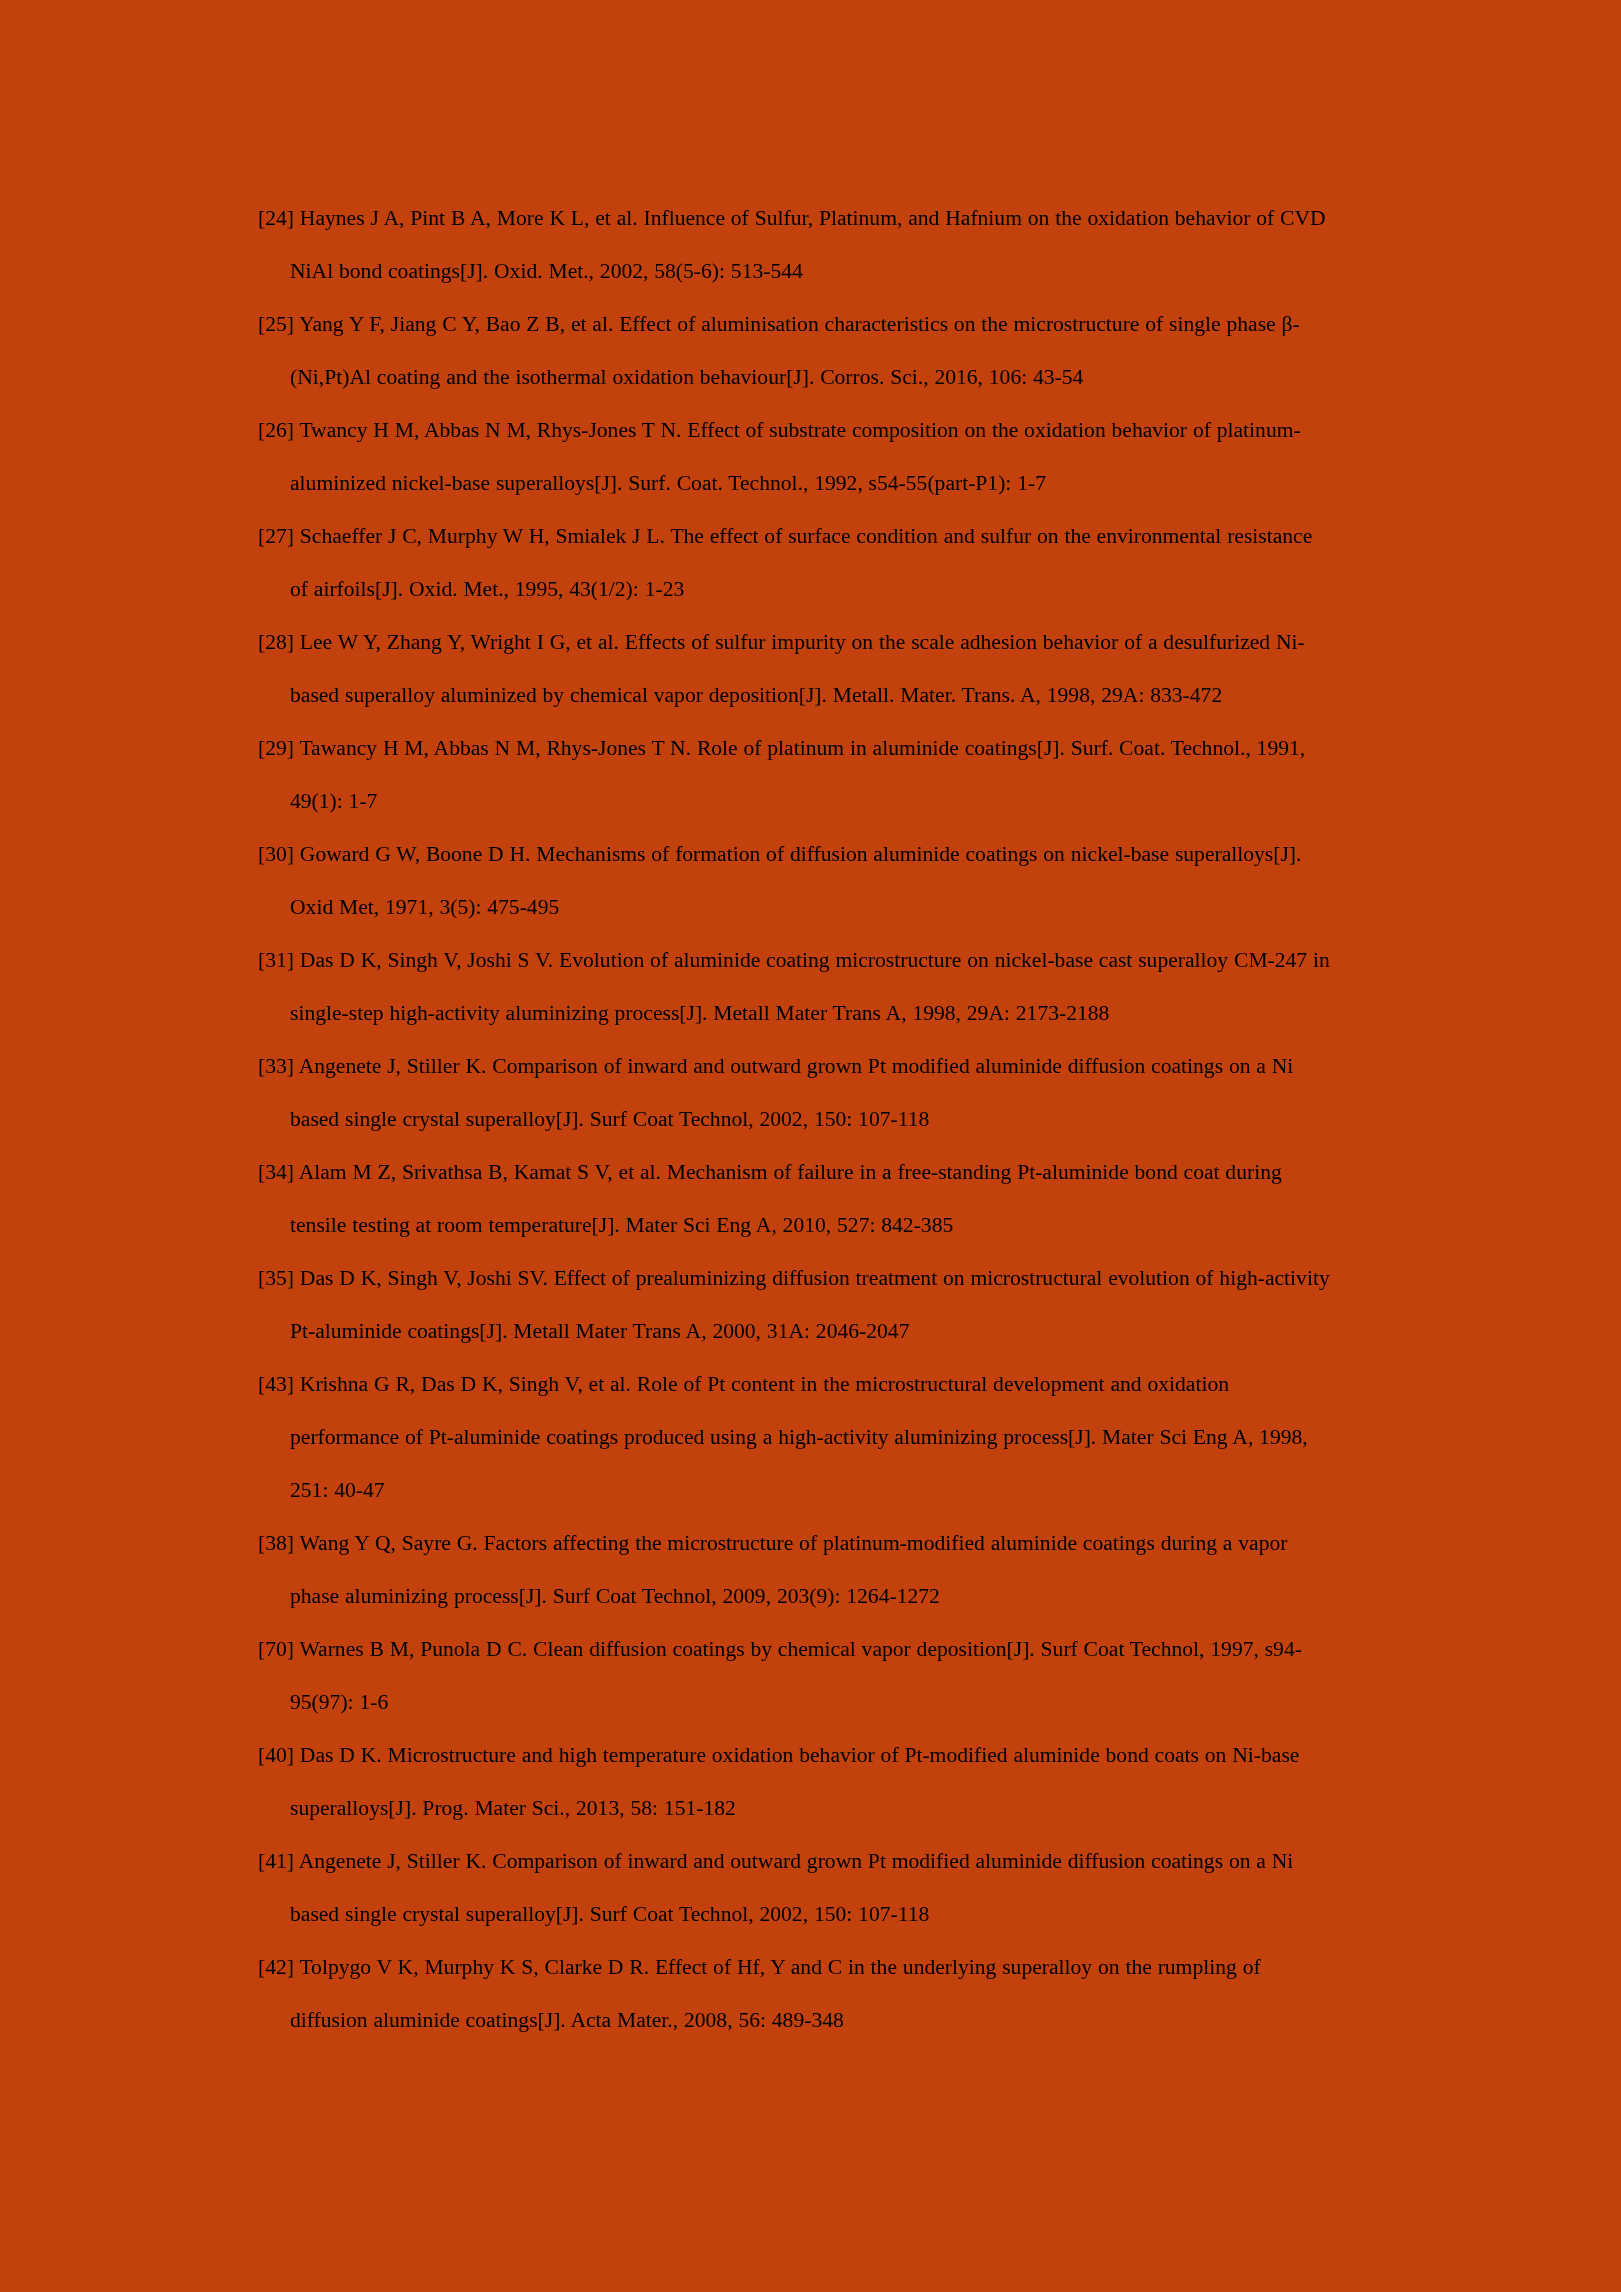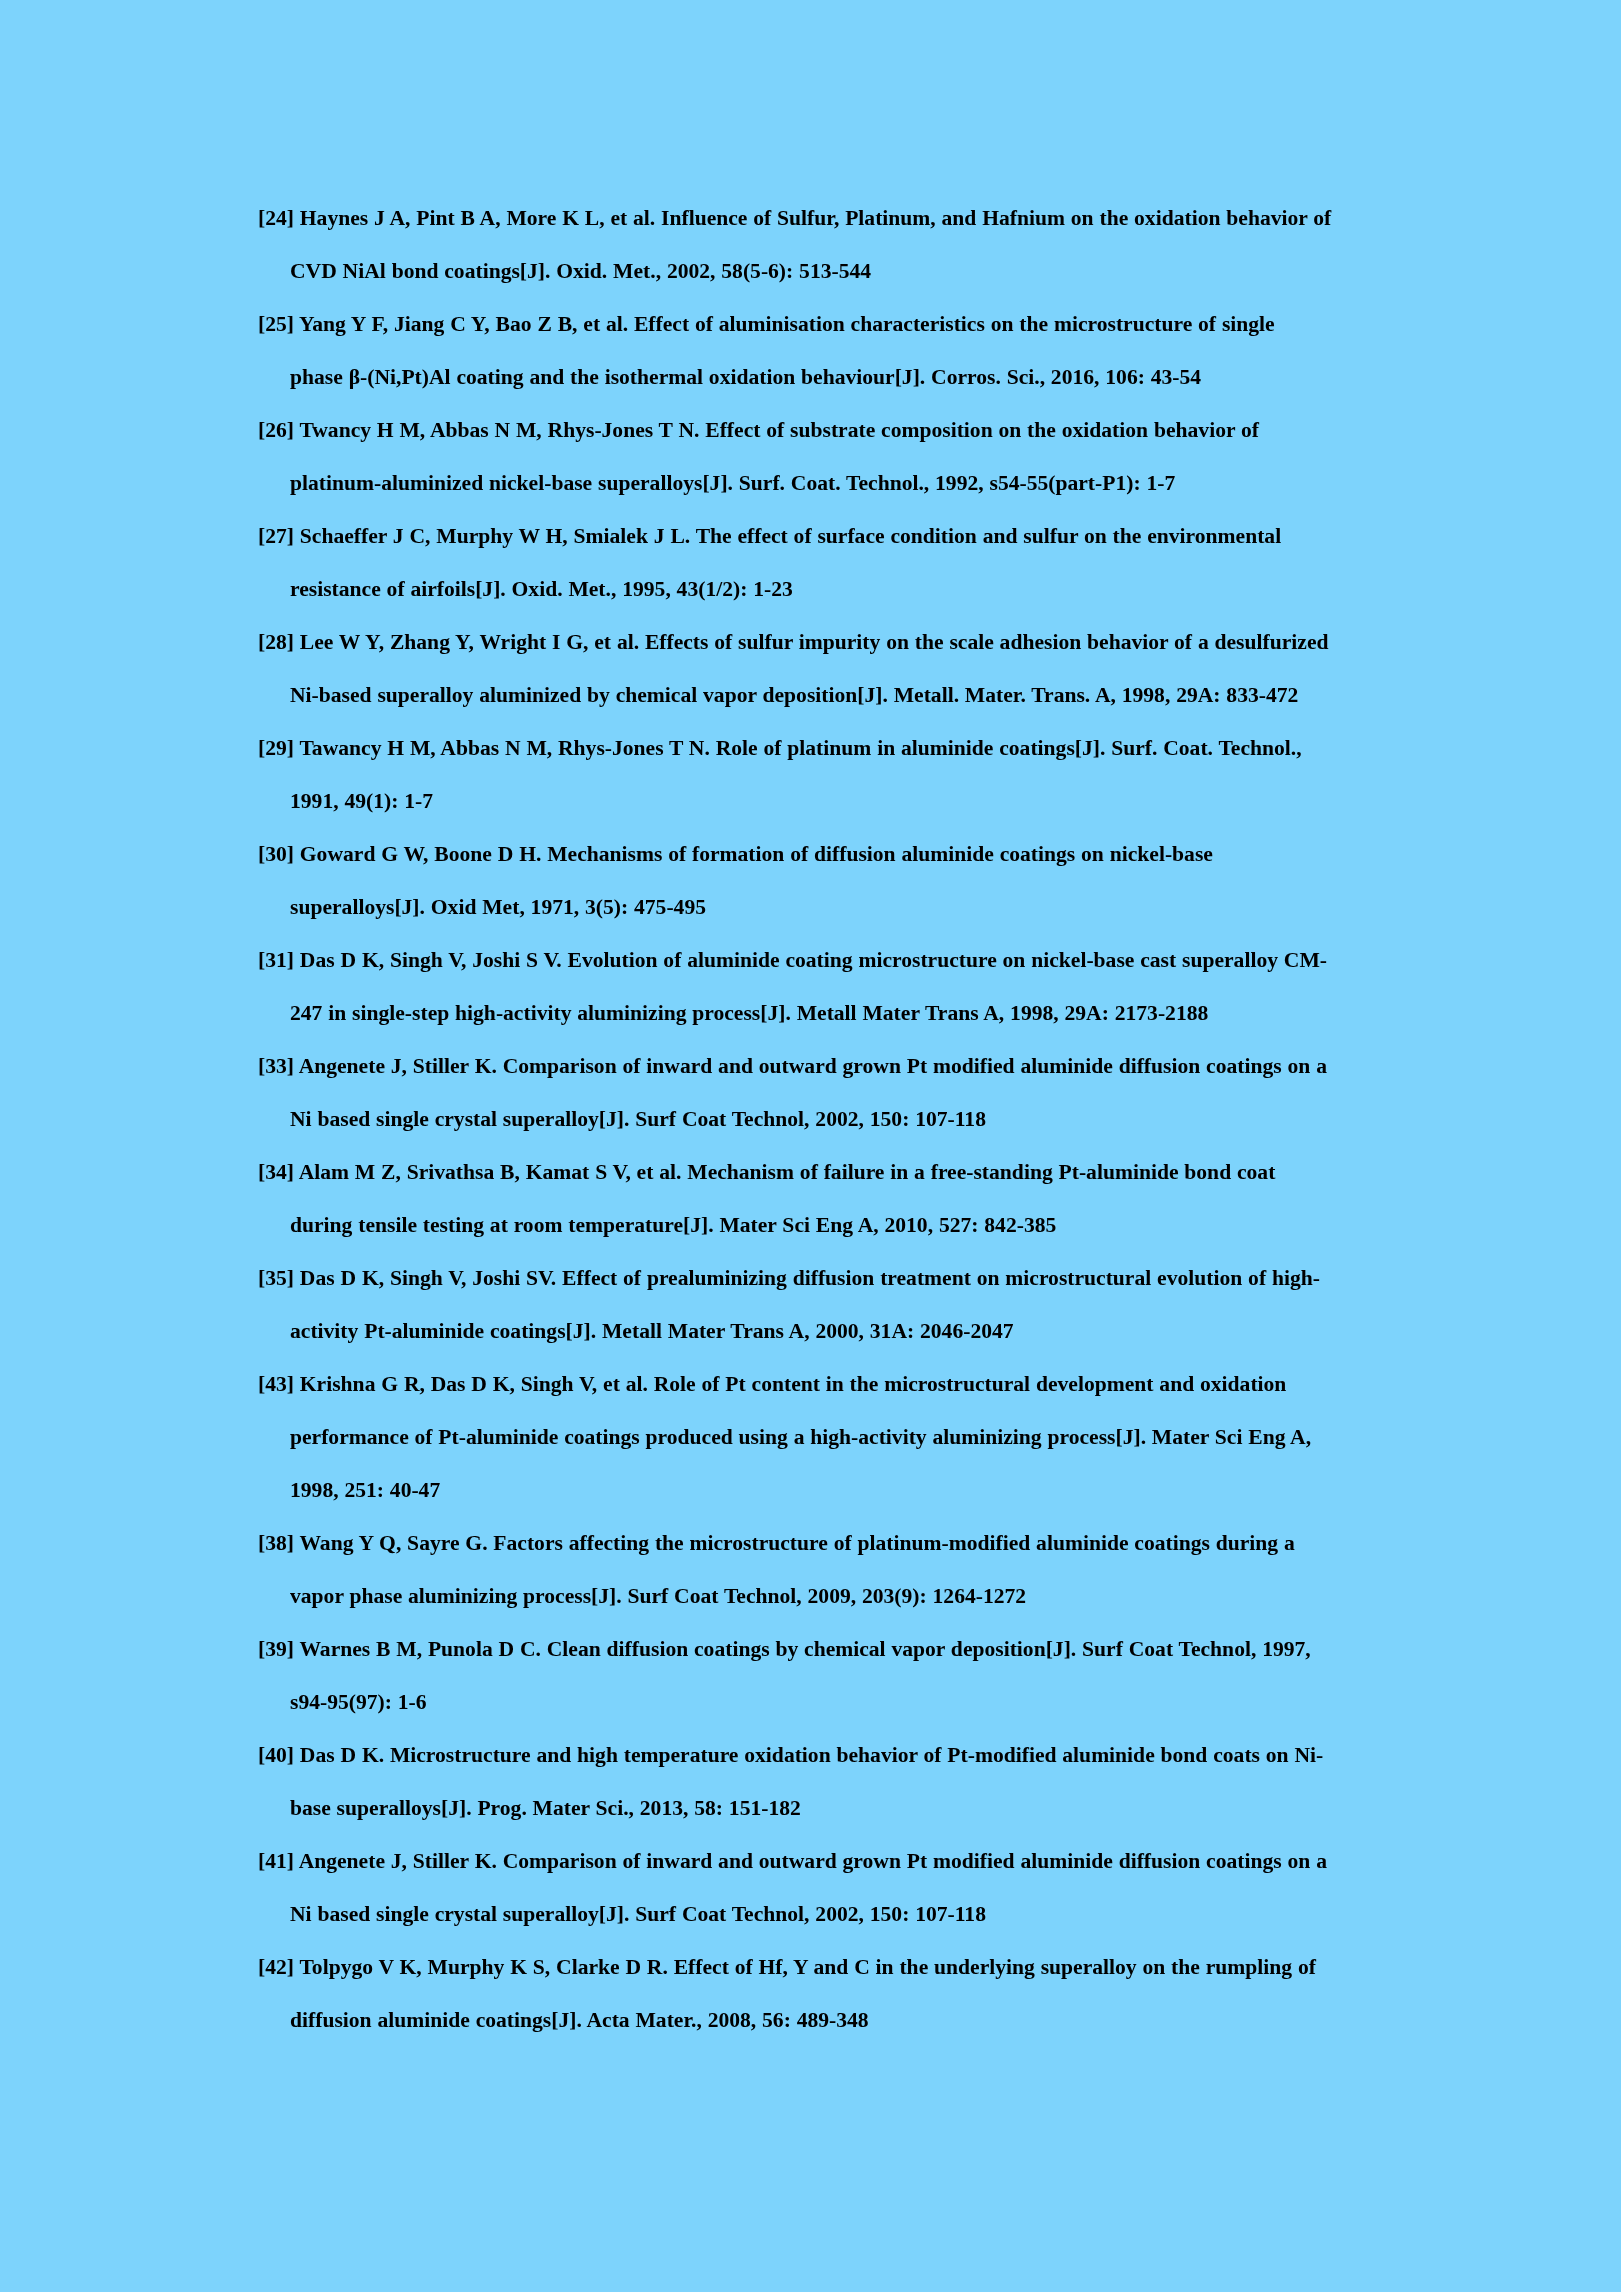--- a/index.html
+++ b/index.html
@@ -14,22 +14,21 @@
     font-family: "Liberation Serif", "DejaVu Serif", serif;
     color: #000000;
   }
   .page {
     box-sizing: border-box;
     width: 1621px;
     height: 2293px;
     padding-top: 192px;
     padding-left: 258px;
     padding-right: 288px;
-    background: #7dd3fc;
-    font-weight: bold;
+    background: #c2410c;
   }
   .ref-list {
     width: 1075px;
   }
   .ref {
     margin: 0;
     padding-left: 32px;
     text-indent: -32px;
     font-size: 21.6px;
     line-height: 53px;
@@ -66,21 +65,21 @@
 
   <p class="ref"><span class="ref-num">[34]</span> <span class="ref-text">Alam M Z, Srivathsa B, Kamat S V, et al. Mechanism of failure in a free-standing Pt-aluminide bond coat during tensile testing at room temperature[J]. Mater Sci Eng A, 2010, 527: 842-385</span></p>
 
   <p class="ref"><span class="ref-num">[35]</span> <span class="ref-text">Das D K, Singh V, Joshi SV. Effect of prealuminizing diffusion treatment on microstructural evolution of high-activity Pt-aluminide coatings[J]. Metall Mater Trans A, 2000, 31A: 2046-2047</span></p>
 
   <p class="ref"><span class="ref-num">[43]</span> <span class="ref-text">Krishna G R, Das D K, Singh V, et al. Role of Pt content in the microstructural development and oxidation performance of Pt-aluminide coatings produced using a high-activity aluminizing process[J]. Mater Sci Eng A, 1998, 251: 40-47</span></p>
 
 
   <p class="ref"><span class="ref-num">[38]</span> <span class="ref-text">Wang Y Q, Sayre G. Factors affecting the microstructure of platinum-modified aluminide coatings during a vapor phase aluminizing process[J]. Surf Coat Technol, 2009, 203(9): 1264-1272</span></p>
 
-  <p class="ref"><span class="ref-num">[39]</span> <span class="ref-text">Warnes B M, Punola D C. Clean diffusion coatings by chemical vapor deposition[J]. Surf Coat Technol, 1997, s94-95(97): 1-6</span></p>
+  <p class="ref"><span class="ref-num">[70]</span> <span class="ref-text">Warnes B M, Punola D C. Clean diffusion coatings by chemical vapor deposition[J]. Surf Coat Technol, 1997, s94-95(97): 1-6</span></p>
 
   <p class="ref"><span class="ref-num">[40]</span> <span class="ref-text">Das D K. Microstructure and high temperature oxidation behavior of Pt-modified aluminide bond coats on Ni-base superalloys[J]. Prog. Mater Sci., 2013, 58: 151-182</span></p>
 
   <p class="ref"><span class="ref-num">[41]</span> <span class="ref-text">Angenete J, Stiller K. Comparison of inward and outward grown Pt modified aluminide diffusion coatings on a Ni based single crystal superalloy[J]. Surf Coat Technol, 2002, 150: 107-118</span></p>
 
   <p class="ref"><span class="ref-num">[42]</span> <span class="ref-text">Tolpygo V K, Murphy K S, Clarke D R. Effect of Hf, Y and C in the underlying superalloy on the rumpling of diffusion aluminide coatings[J]. Acta Mater., 2008, 56: 489-348</span></p>
 </div>
 </div>
 
 

